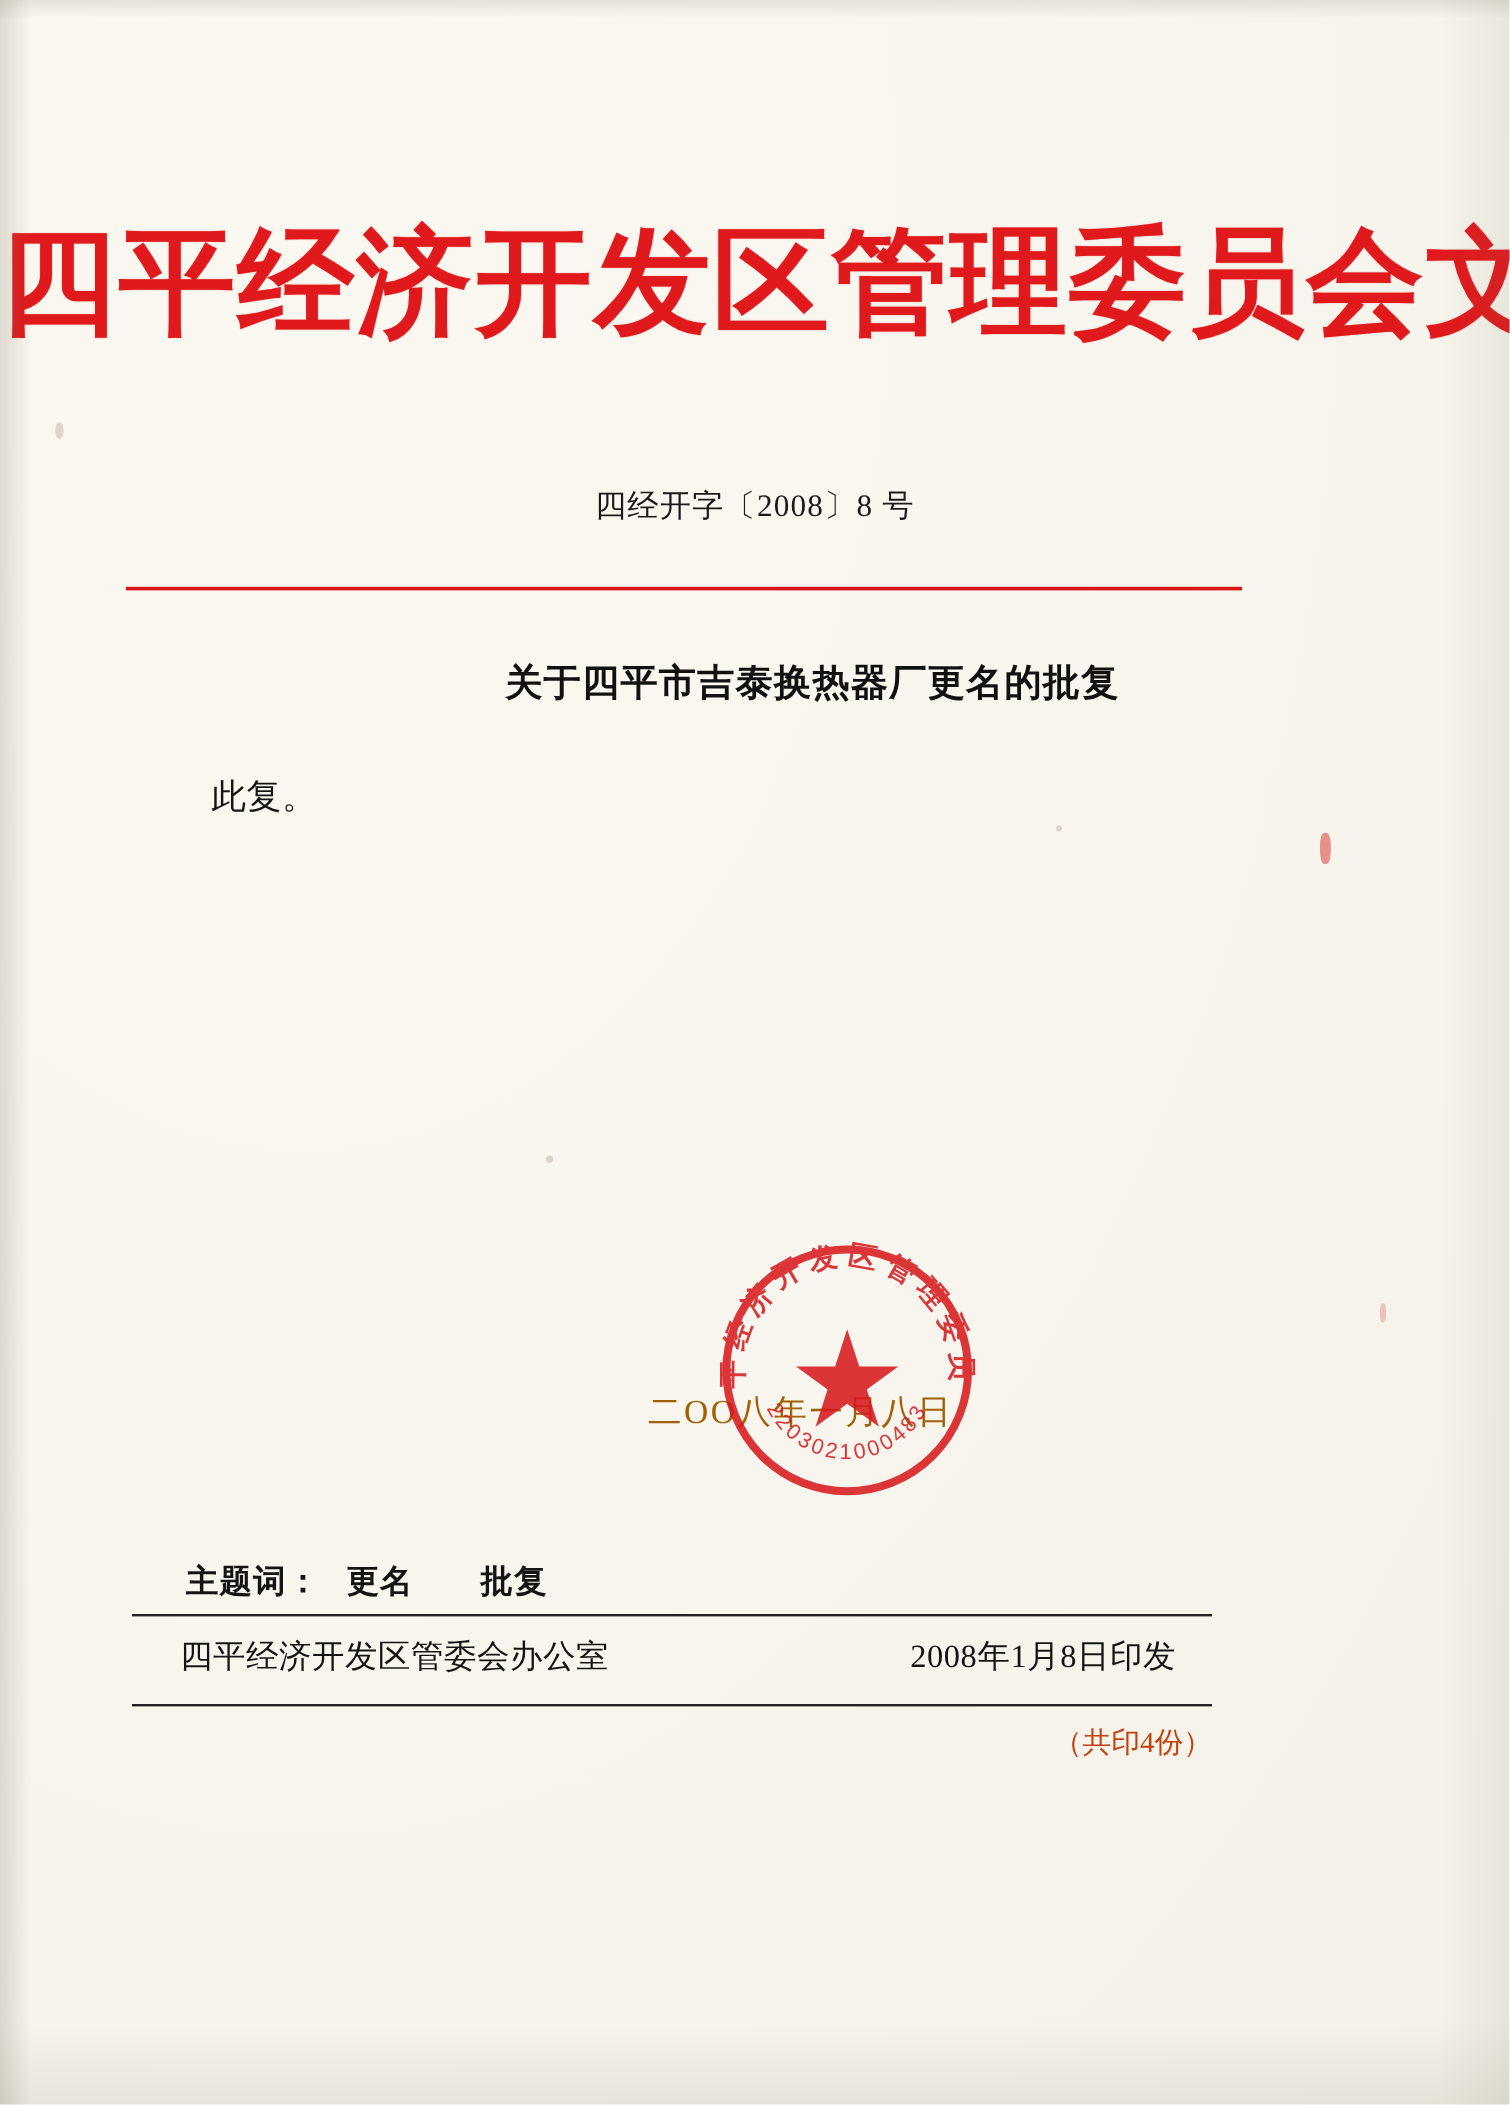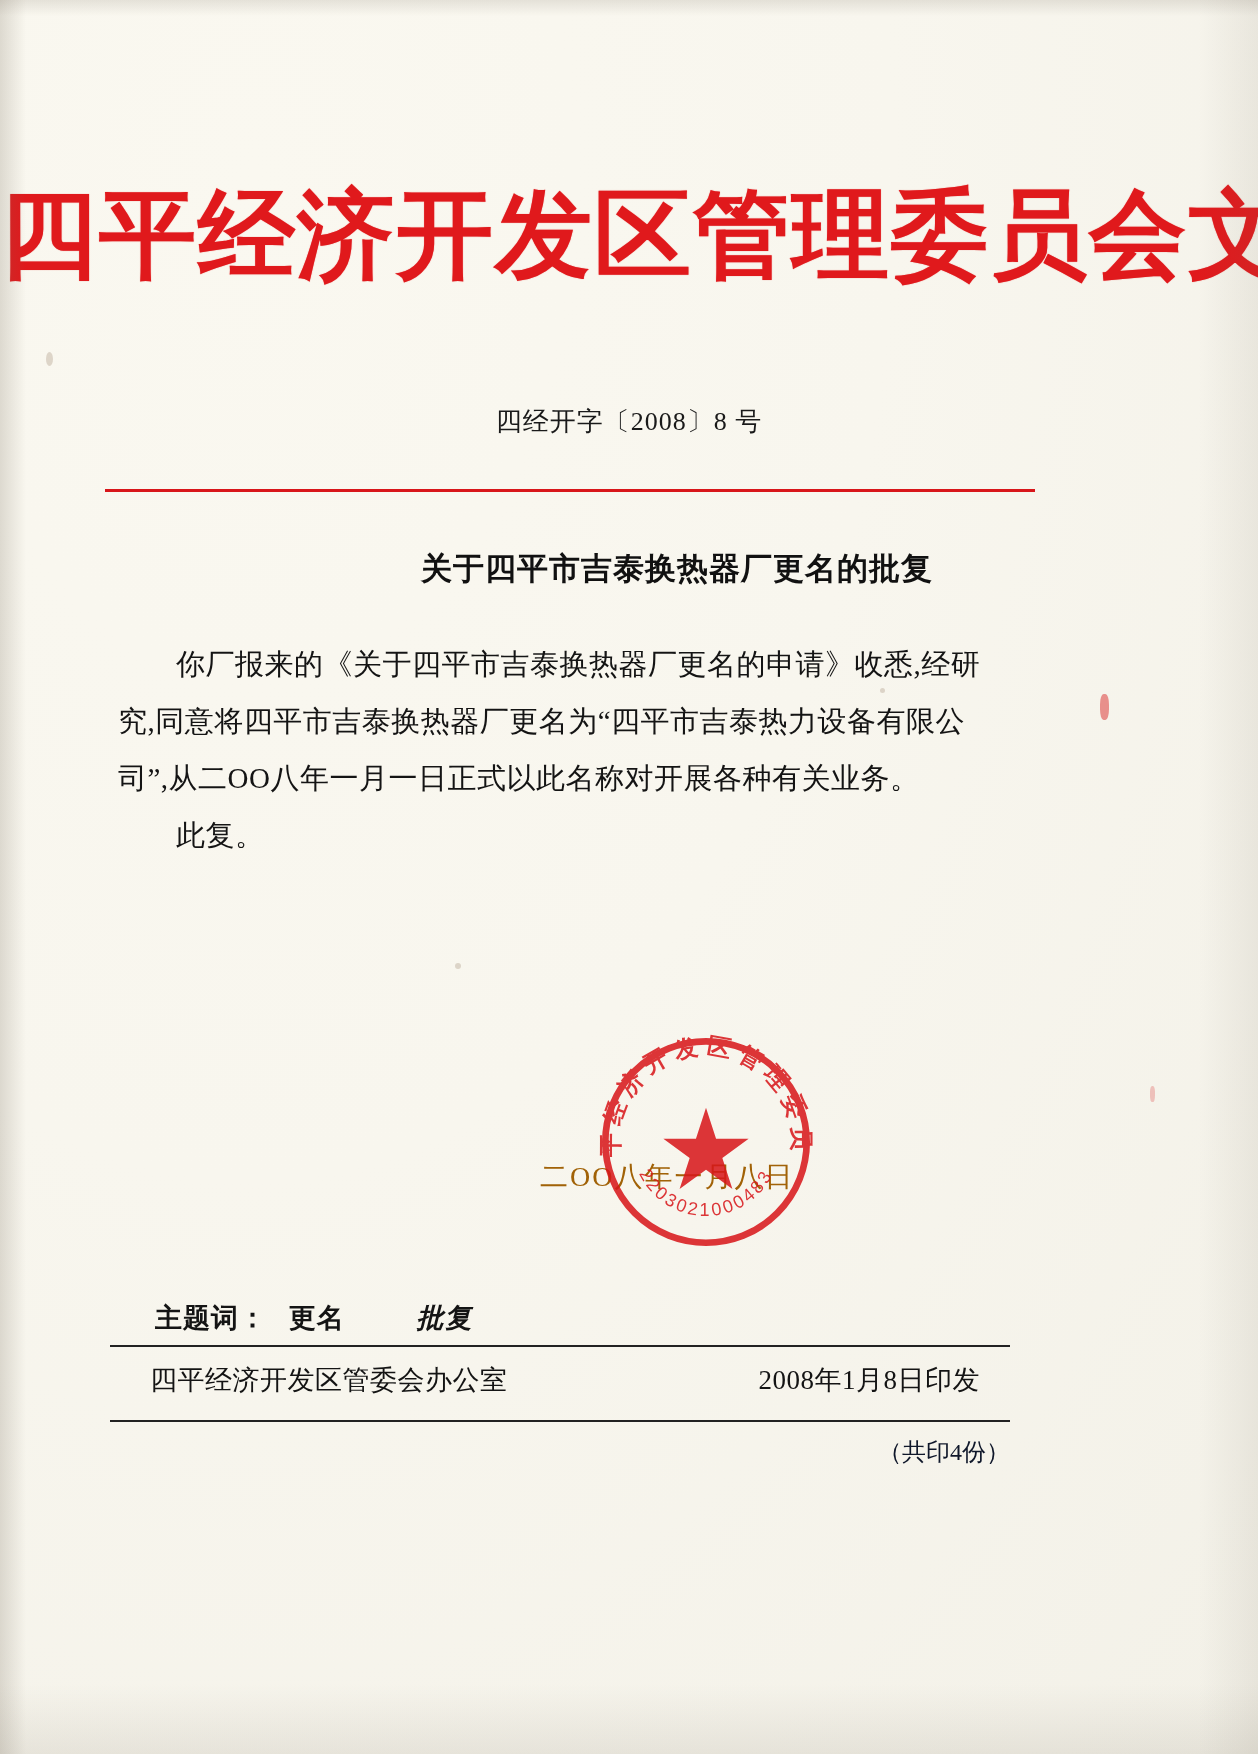--- a/index.html
+++ b/index.html
@@ -155,21 +155,21 @@
     width: 860px;
     font-size: 27px;
     font-weight: bold;
     color: #141414;
     letter-spacing: 1px;
   }
   .keywords-row .kw {
     display: inline-block;
   }
   .kw-sp1 { margin-left: 14px; }
-  .kw-sp2 { margin-left: 64px; font-style: italic; }
+  .kw-sp2 { margin-left: 48px; }
 
   .rule-1 {
     position: absolute;
     top: 1345px;
     left: 110px;
     width: 900px;
     height: 2px;
     background: #222;
   }
   .rule-2 {
@@ -193,21 +193,21 @@
     letter-spacing: 0.5px;
   }
 
   .copies {
     position: absolute;
     top: 1436px;
     left: 0;
     width: 1010px;
     text-align: right;
     font-size: 24px;
-    color: #0f172a;
+    color: #c2410c;
   }
 
   
   .speck {
     position: absolute;
     background: rgba(170,150,130,0.35);
     border-radius: 50%;
     pointer-events: none;
   }
   .red-speck {
@@ -227,21 +227,20 @@
 
     <div class="doc-masthead">四平经济开发区管理委员会文件</div>
 
     <div class="doc-number">四经开字〔2008〕8 号</div>
 
     <div class="red-rule"></div>
 
     <div class="doc-title">关于四平市吉泰换热器厂更名的批复</div>
 
     <div class="body-block">
-      <p class="indent2">你厂报来的《关于四平市吉泰换热器厂更名的申请》收悉,经研究,同意将四平市吉泰换热器厂更名为“四平市吉泰热力设备有限公司”,从二ОО八年一月一日正式以此名称对开展各种有关业务。</p>
       <p class="indent2">此复。</p>
     </div>
 
     <div class="sign-date">二ОО八年一月八日</div>
 
     <div class="stamp-wrap">
       <svg class="stamp" viewBox="0 0 240 240" xmlns="http://www.w3.org/2000/svg">
         <defs>
           <path id="sealArcTop" d="M 28,120 A 92,92 0 0 1 212,120"></path>
           <path id="sealArcBottom" d="M 42,120 A 78,78 0 0 0 198,120"></path>

